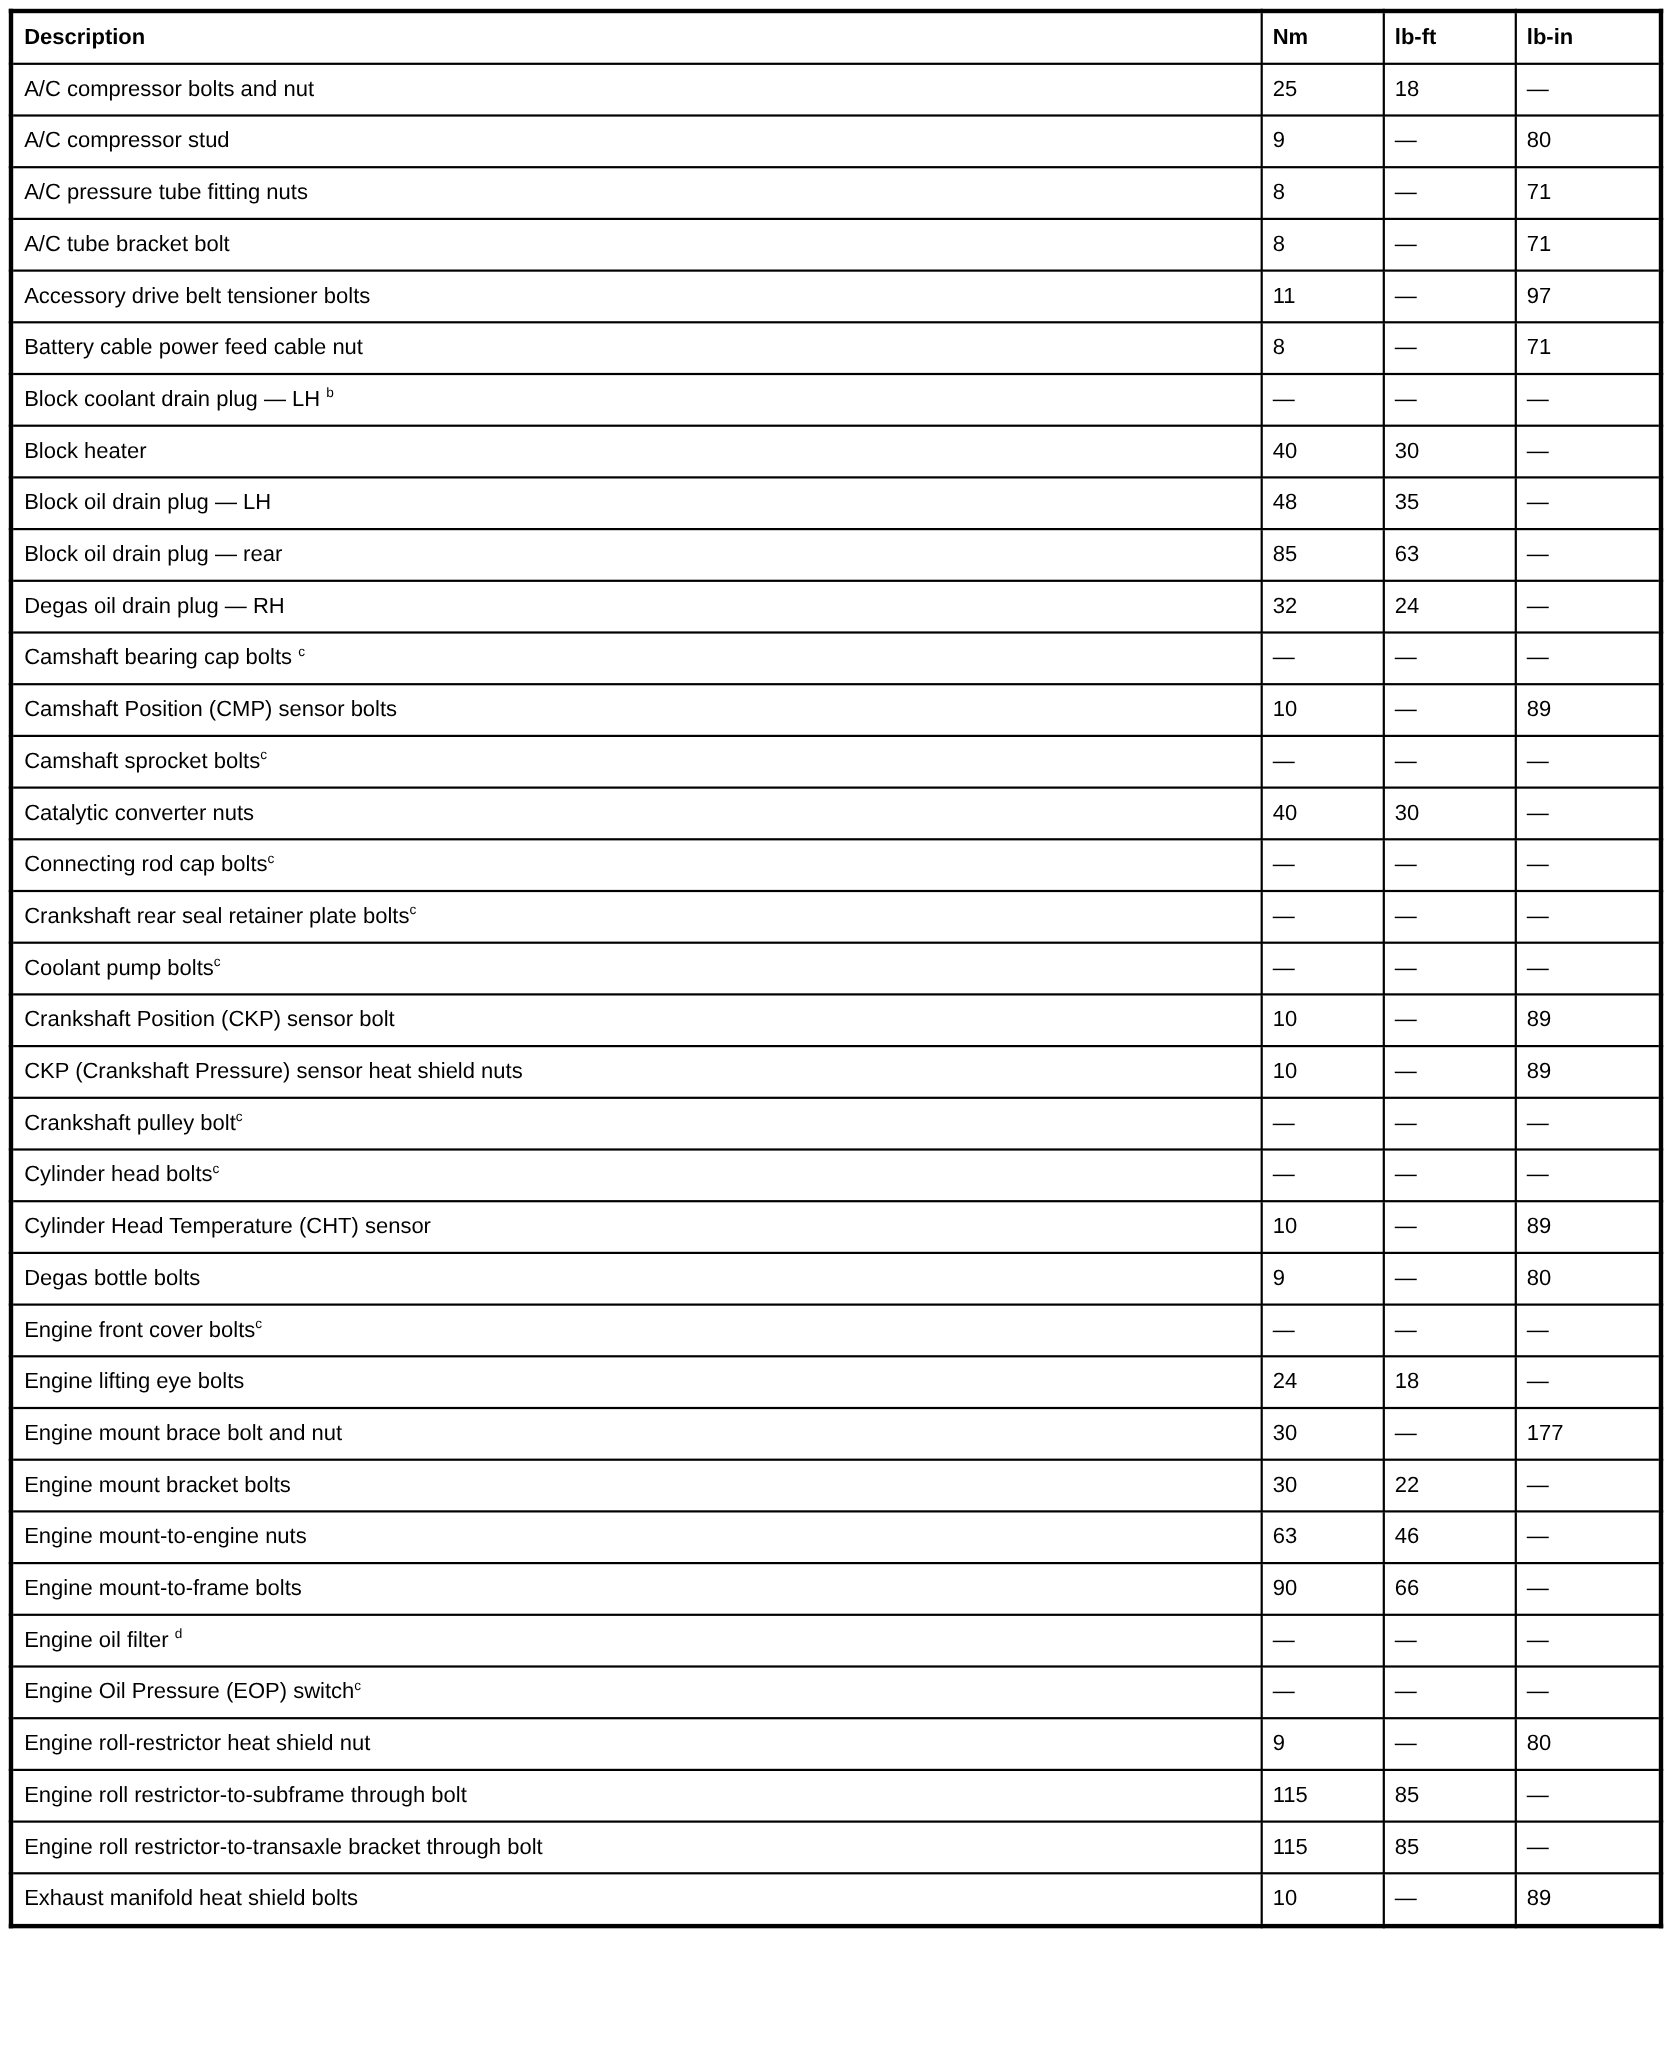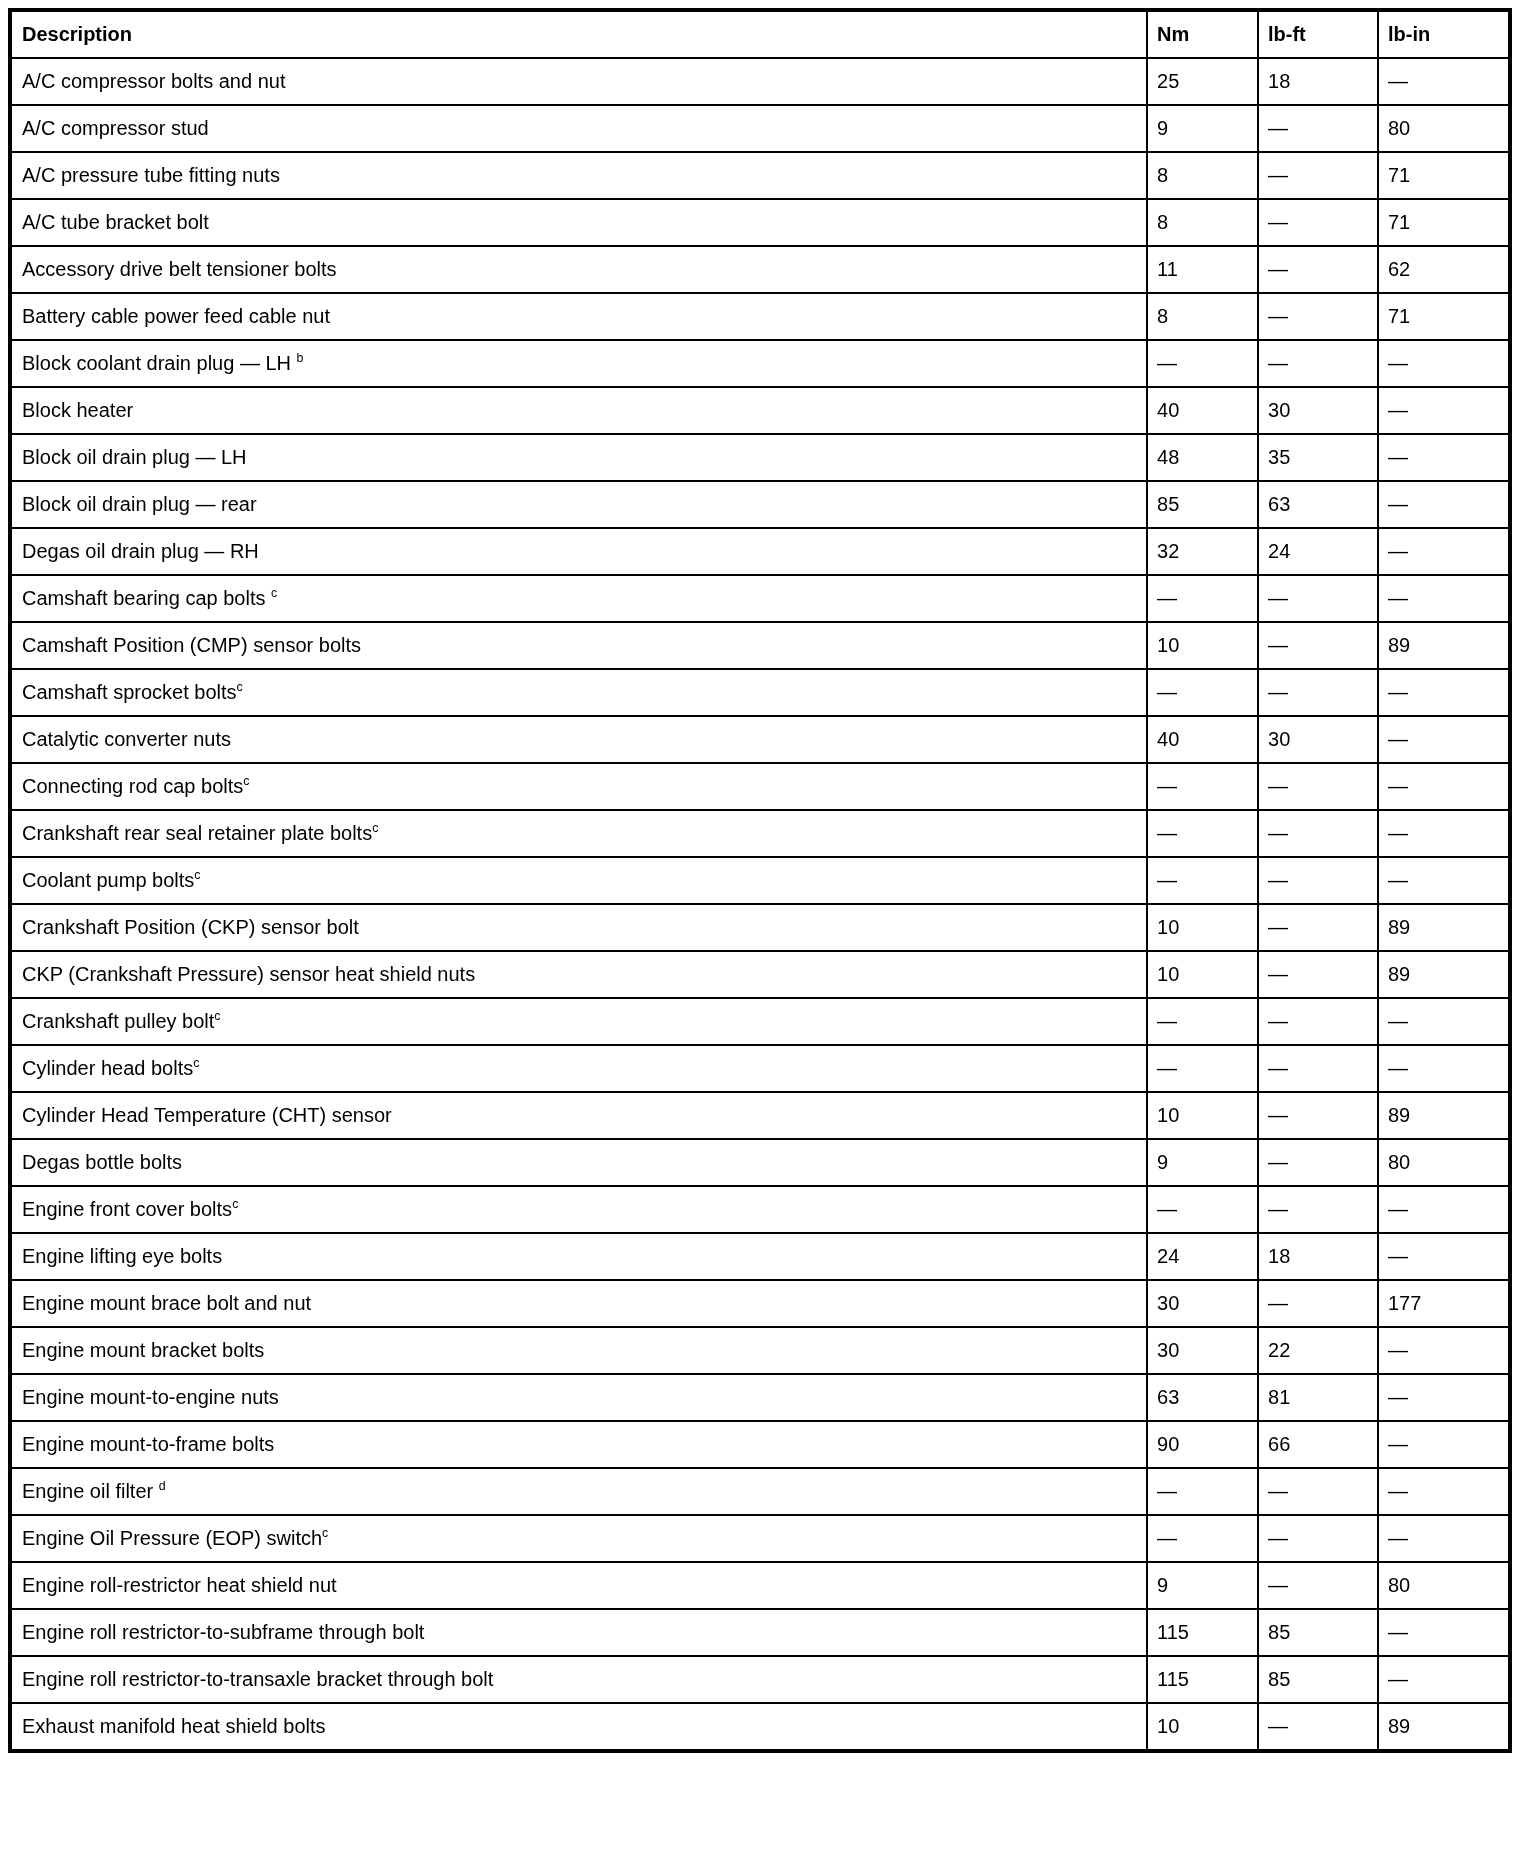--- a/index.html
+++ b/index.html
@@ -89,21 +89,21 @@
       <tr>
         <td class="desc"><span>A/C tube bracket bolt</span></td>
         <td class="num">8</td>
         <td class="num">—</td>
         <td class="num">71</td>
       </tr>
       <tr>
         <td class="desc"><span>Accessory drive belt tensioner bolts</span></td>
         <td class="num">11</td>
         <td class="num">—</td>
-        <td class="num">62</td>
+        <td class="num">97</td>
       </tr>
       <tr>
         <td class="desc"><span>Battery cable power feed cable nut</span></td>
         <td class="num">8</td>
         <td class="num">—</td>
         <td class="num">71</td>
       </tr>
       <tr>
         <td class="desc"><span>Block coolant drain plug — LH </span><sup>b</sup></td>
         <td class="num">—</td>
@@ -232,21 +232,21 @@
       </tr>
       <tr>
         <td class="desc"><span>Engine mount bracket bolts</span></td>
         <td class="num">30</td>
         <td class="num">22</td>
         <td class="num">—</td>
       </tr>
       <tr>
         <td class="desc"><span>Engine mount-to-engine nuts</span></td>
         <td class="num">63</td>
-        <td class="num">81</td>
+        <td class="num">46</td>
         <td class="num">—</td>
       </tr>
       <tr>
         <td class="desc"><span>Engine mount-to-frame bolts</span></td>
         <td class="num">90</td>
         <td class="num">66</td>
         <td class="num">—</td>
       </tr>
       <tr>
         <td class="desc"><span>Engine oil filter </span><sup>d</sup></td>

